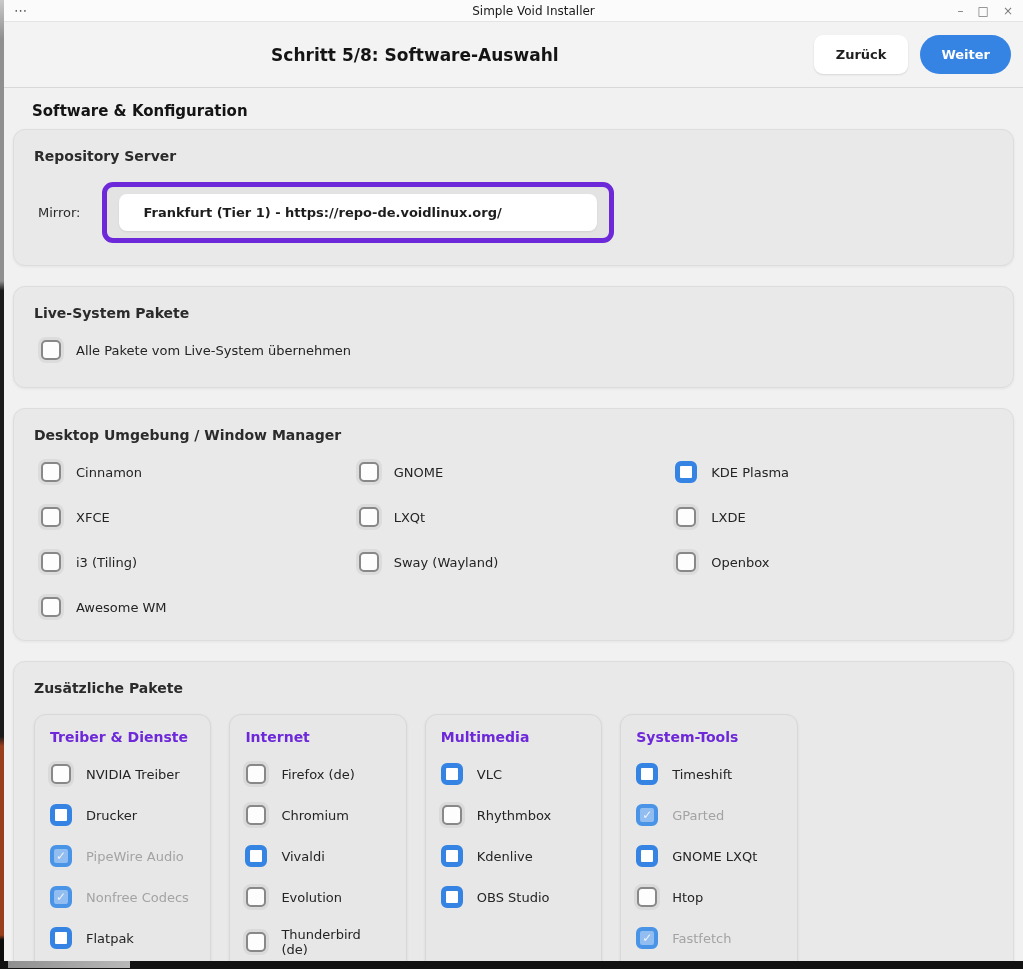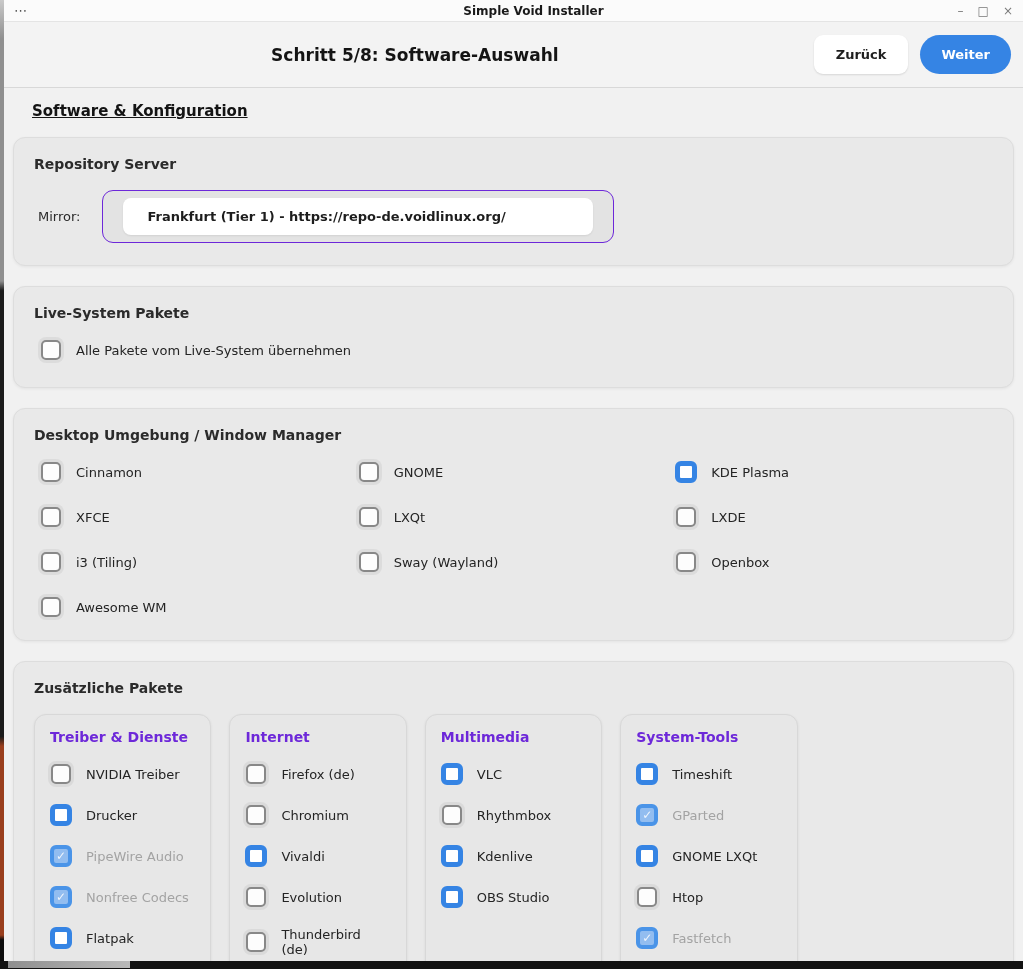--- a/index.html
+++ b/index.html
@@ -20,54 +20,54 @@
   .window { position: relative; margin-left: 4px; height: 100%; background: #f1f1f1; z-index: 1; }
 
   
   .titlebar {
     height: 22px; background: #fbfbfb; border-bottom: 1px solid #e4e4e4;
     display: flex; align-items: center; padding: 0 10px; position: relative;
   }
   .menu-dots { font-size: 13px; color: #555; letter-spacing: 1px; cursor: default; line-height: 10px; }
   .win-title {
     position: absolute; left: 0; right: 0; text-align: center;
-    font-size: 12px; font-weight: bold; color: #1a1a1a; pointer-events: none; padding-left: 40px;
+    font-size: 12px; font-weight: normal; color: #1a1a1a; pointer-events: none; padding-left: 40px;
   }
   .win-controls { margin-left: auto; display: flex; gap: 14px; z-index: 2; }
   .win-controls span { font-size: 12px; color: #7a7a7a; line-height: 12px; cursor: default; }
 
   
   .header {
     height: 66px; background: #f3f3f3; border-bottom: 1px solid #d8d8d8;
     display: flex; align-items: center; padding: 0 12px;
   }
   .header-title { flex: 1; text-align: center; font-size: 17px; font-weight: bold; color: #141414; }
   .btn { font-family: inherit; font-size: 13px; font-weight: bold; border: none; cursor: pointer; }
   .btn-back {
     background: #ffffff; color: #1f1f1f; border-radius: 9px; padding: 12px 22px;
     box-shadow: 0 1px 2px rgba(0,0,0,0.12); margin-right: 12px;
   }
   .btn-next { background: #3584e4; color: #ffffff; border-radius: 20px; padding: 12px 21px; }
 
   
   .content { padding: 0 9px; }
-  .page-heading { font-size: 15px; font-weight: bold; margin: 14px 0 17px 19px; color: #141414; text-decoration: underline; }
+  .page-heading { font-size: 15px; font-weight: bold; margin: 14px 0 9px 19px; color: #141414; }
 
   .card {
     background: #e9e9e9; border: 1px solid #dddddd; border-radius: 12px;
     padding: 16px 20px; margin-bottom: 20px; box-shadow: 0 1px 3px rgba(0,0,0,0.06);
   }
   .card h2 { font-size: 14px; font-weight: bold; color: #2b2b2b; margin: 2px 0 18px 0; }
 
   
   .mirror-row { display: flex; align-items: center; margin: 4px 0 6px 4px; }
   .mirror-label { font-size: 13px; color: #2a2a2a; margin-right: 22px; }
   .combo-outer {
-    background: #e3e3e3; border: 1px solid #6d28d9; border-radius: 11px;
-    padding: 7px 20px; width: 512px;
+    background: #e3e3e3; border: 5px solid #6d28d9; border-radius: 11px;
+    padding: 7px 12px; width: 512px;
   }
   .combo {
     background: #ffffff; border-radius: 8px; padding: 11px 14px 11px 24px;
     font-size: 13px; font-weight: bold; color: #1d1d1d; cursor: pointer;
     box-shadow: 0 1px 2px rgba(0,0,0,0.08);
   }
 
   
   .check-row { display: flex; align-items: center; gap: 14px; cursor: pointer; }
   .single-row { margin: 6px 0 10px 6px; }

